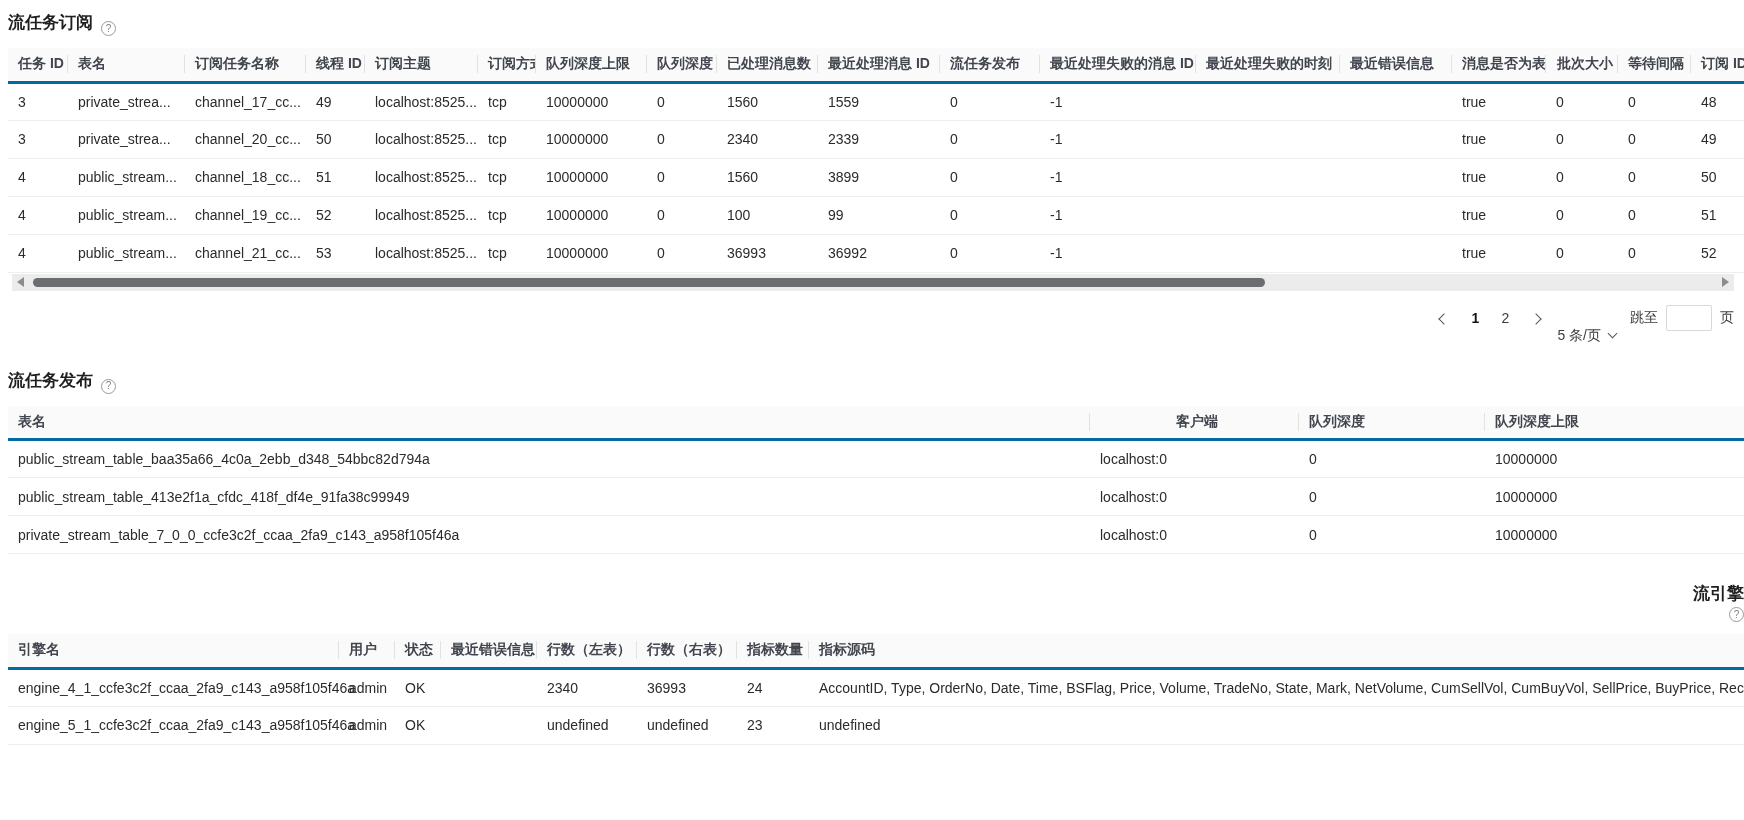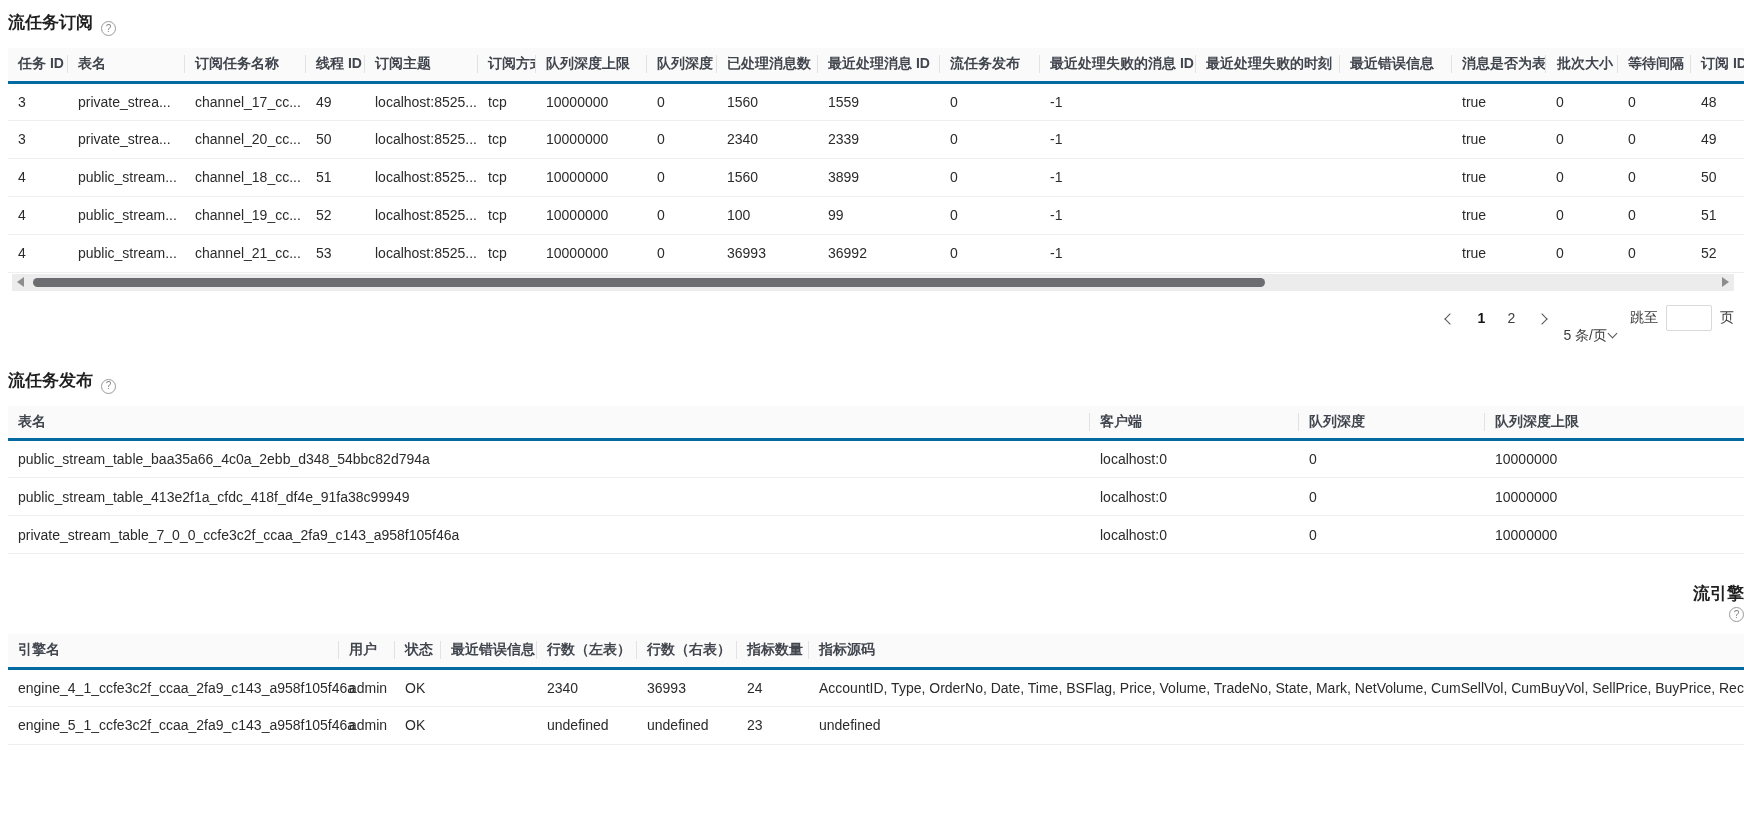--- a/index.html
+++ b/index.html
@@ -69,21 +69,21 @@
   }
   .pg-item { min-width:16px; text-align:center; cursor:pointer; }
   .pg-current { font-weight:700; color:#141414; }
   .chev {
     display:inline-block; width:8px; height:8px;
     border-left:1.6px solid #555; border-bottom:1.6px solid #555;
   }
   .chev-left  { transform:rotate(45deg); margin-right:2px;}
   .chev-right { transform:rotate(-135deg); margin-left:2px;}
   .chev-down  { transform:rotate(-45deg); width:7px; height:7px; position:relative; top:-2px;}
-  .pg-sizer { display:flex; align-items:center; gap:2px; cursor:pointer;margin-top:36px; }
+  .pg-sizer { display:flex; align-items:center; gap:8px; cursor:pointer;margin-top:36px; }
   .pg-jump { display:flex; align-items:center; gap:8px; }
   .pg-jump input {
     width:46px; height:26px;
     border:1px solid #d9d9d9; border-radius:2px;
     font-size:14px; padding:0 6px; outline:none;
     font-family:inherit;
   }
 </style>
 </head>
 <body>
@@ -250,21 +250,21 @@
   <div class="section-title t2-title">
     <span>流任务发布</span>
     <span class="help-icon">?</span>
   </div>
 
   <div class="table-clip">
     <table style="width:1736px">
       <thead>
           <tr>
             <th style="width: 1082px;">表名</th>
-            <th style="width: 209px;">客户端</th>
+            <th style="width: 209px; text-align: center;">客户端</th>
             <th style="width: 186px;">队列深度</th>
             <th style="width: 259px;">队列深度上限</th>
           </tr>
         </thead>
       <tbody>
           <tr>
             <td>public_stream_table_baa35a66_4c0a_2ebb_d348_54bbc82d794a</td>
             <td>localhost:0</td>
             <td>0</td>
             <td>10000000</td>

